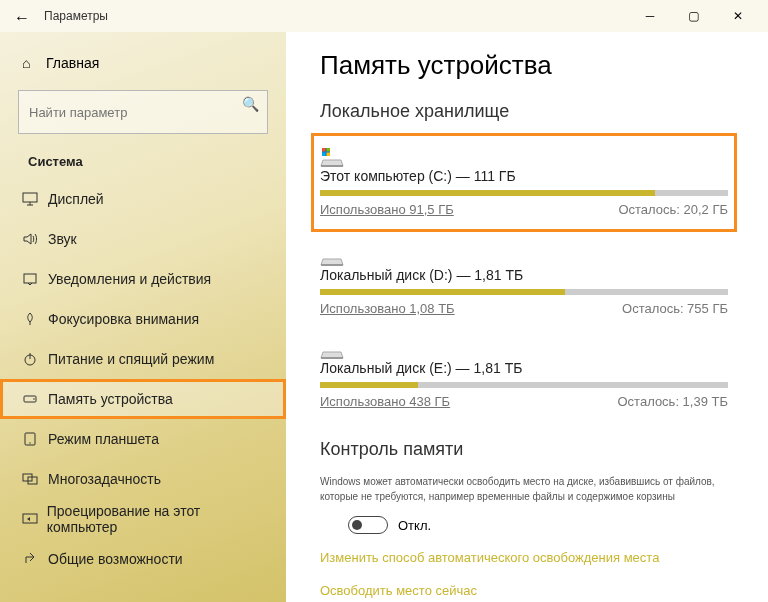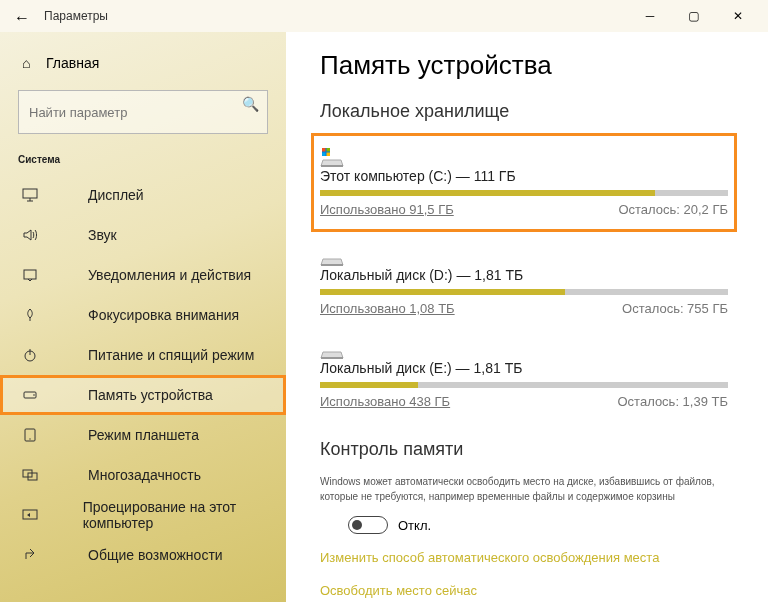--- a/index.html
+++ b/index.html
@@ -11,23 +11,23 @@
 .titlebar .spacer { flex: 1; }
 .titlebar .wbtn { width: 44px; height: 32px; display: flex; align-items: center; justify-content: center; font-size: 12px; cursor: pointer; }
 .body { display: flex; flex: 1; overflow: hidden; }
 .sidebar { width: 286px; background: linear-gradient(160deg, #f5f1dc 0%, #ede4b8 40%, #e0d18a 70%, #d4c36a 100%); padding: 12px 0 0 0; display: flex; flex-direction: column; }
 .home-row { display: flex; align-items: center; height: 38px; padding: 0 22px; cursor: pointer; }
 .home-row .icon { width: 24px; font-size: 14px; }
 .home-row .label { font-size: 14px; }
 .search { margin: 8px 18px 14px 18px; position: relative; }
 .search input { width: 100%; height: 44px; border: 1px solid #b8b8b8; background: rgba(255,255,255,0.5); padding: 0 30px 0 10px; font-size: 13px; outline: none; }
 .search .sicon { position: absolute; right: 8px; top: 6px; font-size: 14px; color: #555; }
-.section-title { font-size: 10px; font-weight: 600; padding: 6px 22px 10px 18px; color: #222; }
+.section-title { font-size: 13px; font-weight: 600; padding: 6px 22px 10px 28px; color: #222; }
 .nav { flex: 1; overflow-y: auto; }
-.nav-item { display: flex; align-items: center; height: 40px; padding: 0 22px; cursor: pointer; font-size: 14px; color: #222; gap: 40px; }
+.nav-item { display: flex; align-items: center; height: 40px; padding: 0 22px; cursor: pointer; font-size: 14px; color: #222; }
 .nav-item .nicon { width: 26px; font-size: 14px; display: inline-flex; }
 .nav-item.active { background: rgba(255,255,255,0.35); }
 .nav-item.highlighted { outline: 3px solid #f78c1f; outline-offset: -3px; }
 .content { flex: 1; padding: 18px 34px 10px 34px; overflow-y: auto; background: #fff; }
 h1 { font-size: 26px; font-weight: 400; margin-bottom: 20px; }
 h2 { font-size: 18px; font-weight: 400; margin: 6px 0 14px 0; color: #333; }
 .drive { display: flex; padding: 8px 6px 12px 0; cursor: pointer; flex-direction: column; }
 .drive.highlighted { outline: 3px solid #f78c1f; outline-offset: 0; padding: 8px 6px 12px 6px; margin-left:-6px; margin-bottom:6px;}
 .drive-icon { width: 36px; display: flex; align-items: flex-start; padding-top: 4px; }
 .drive-body { flex: 1; }

